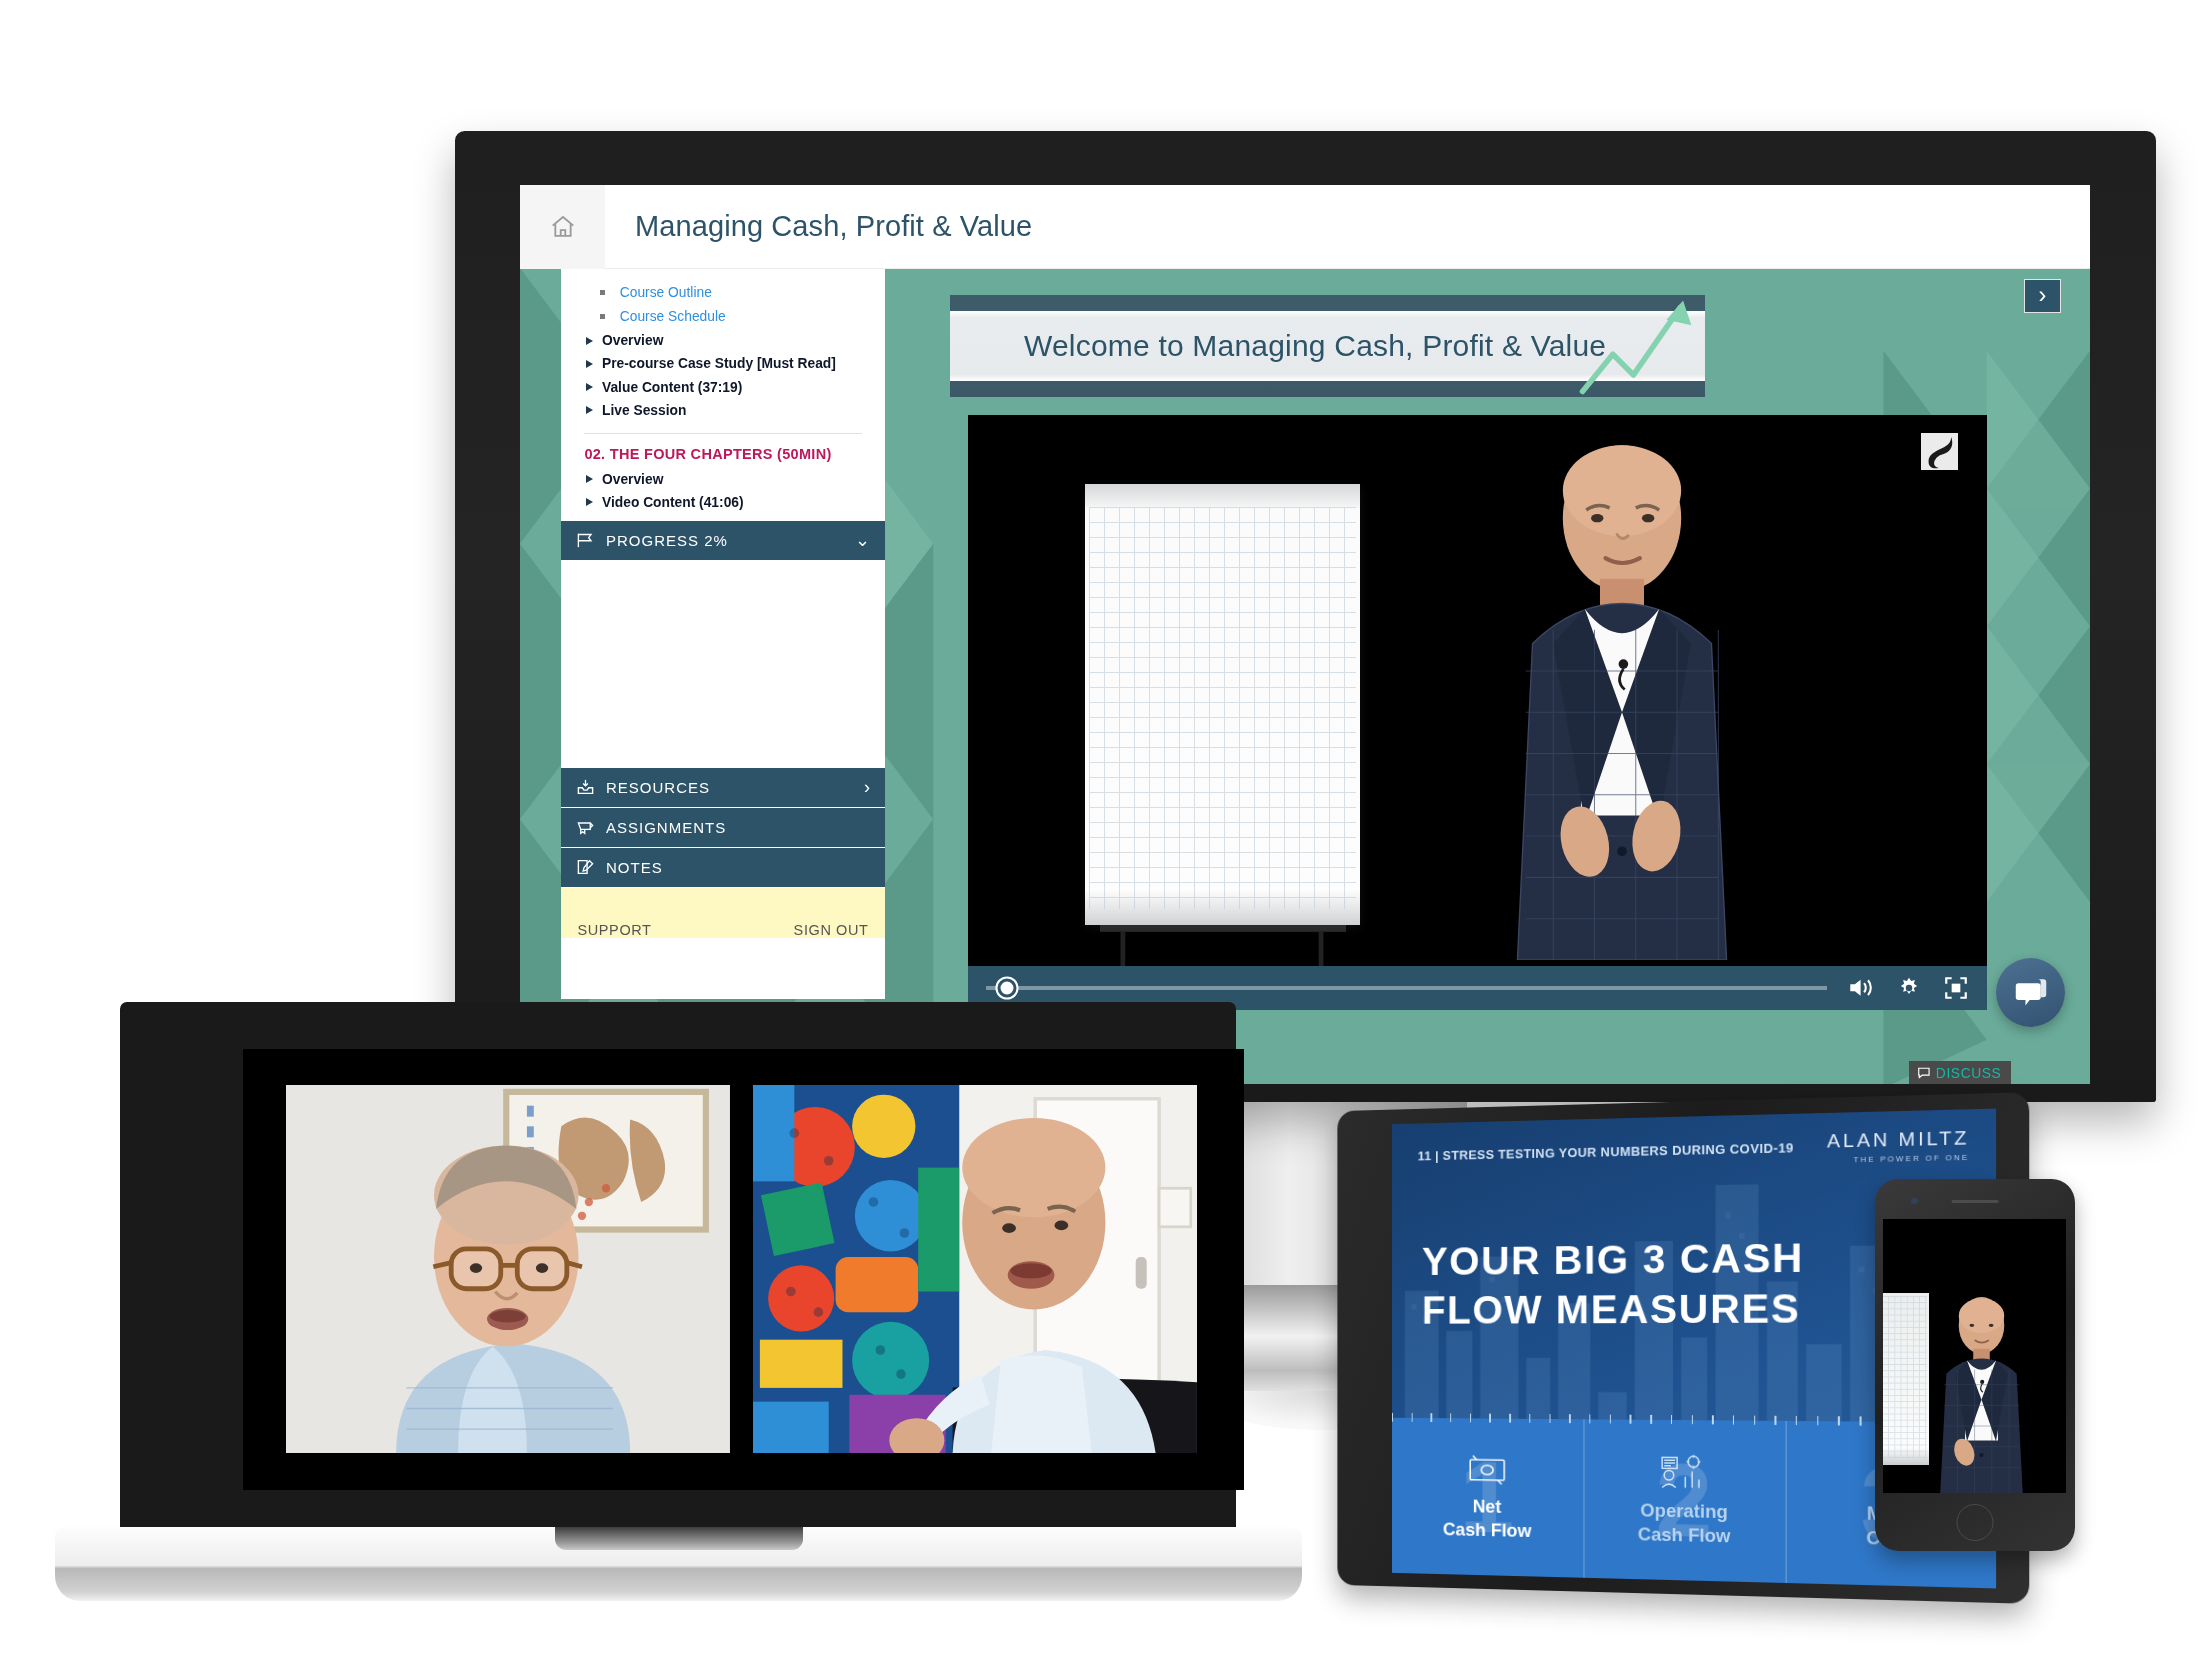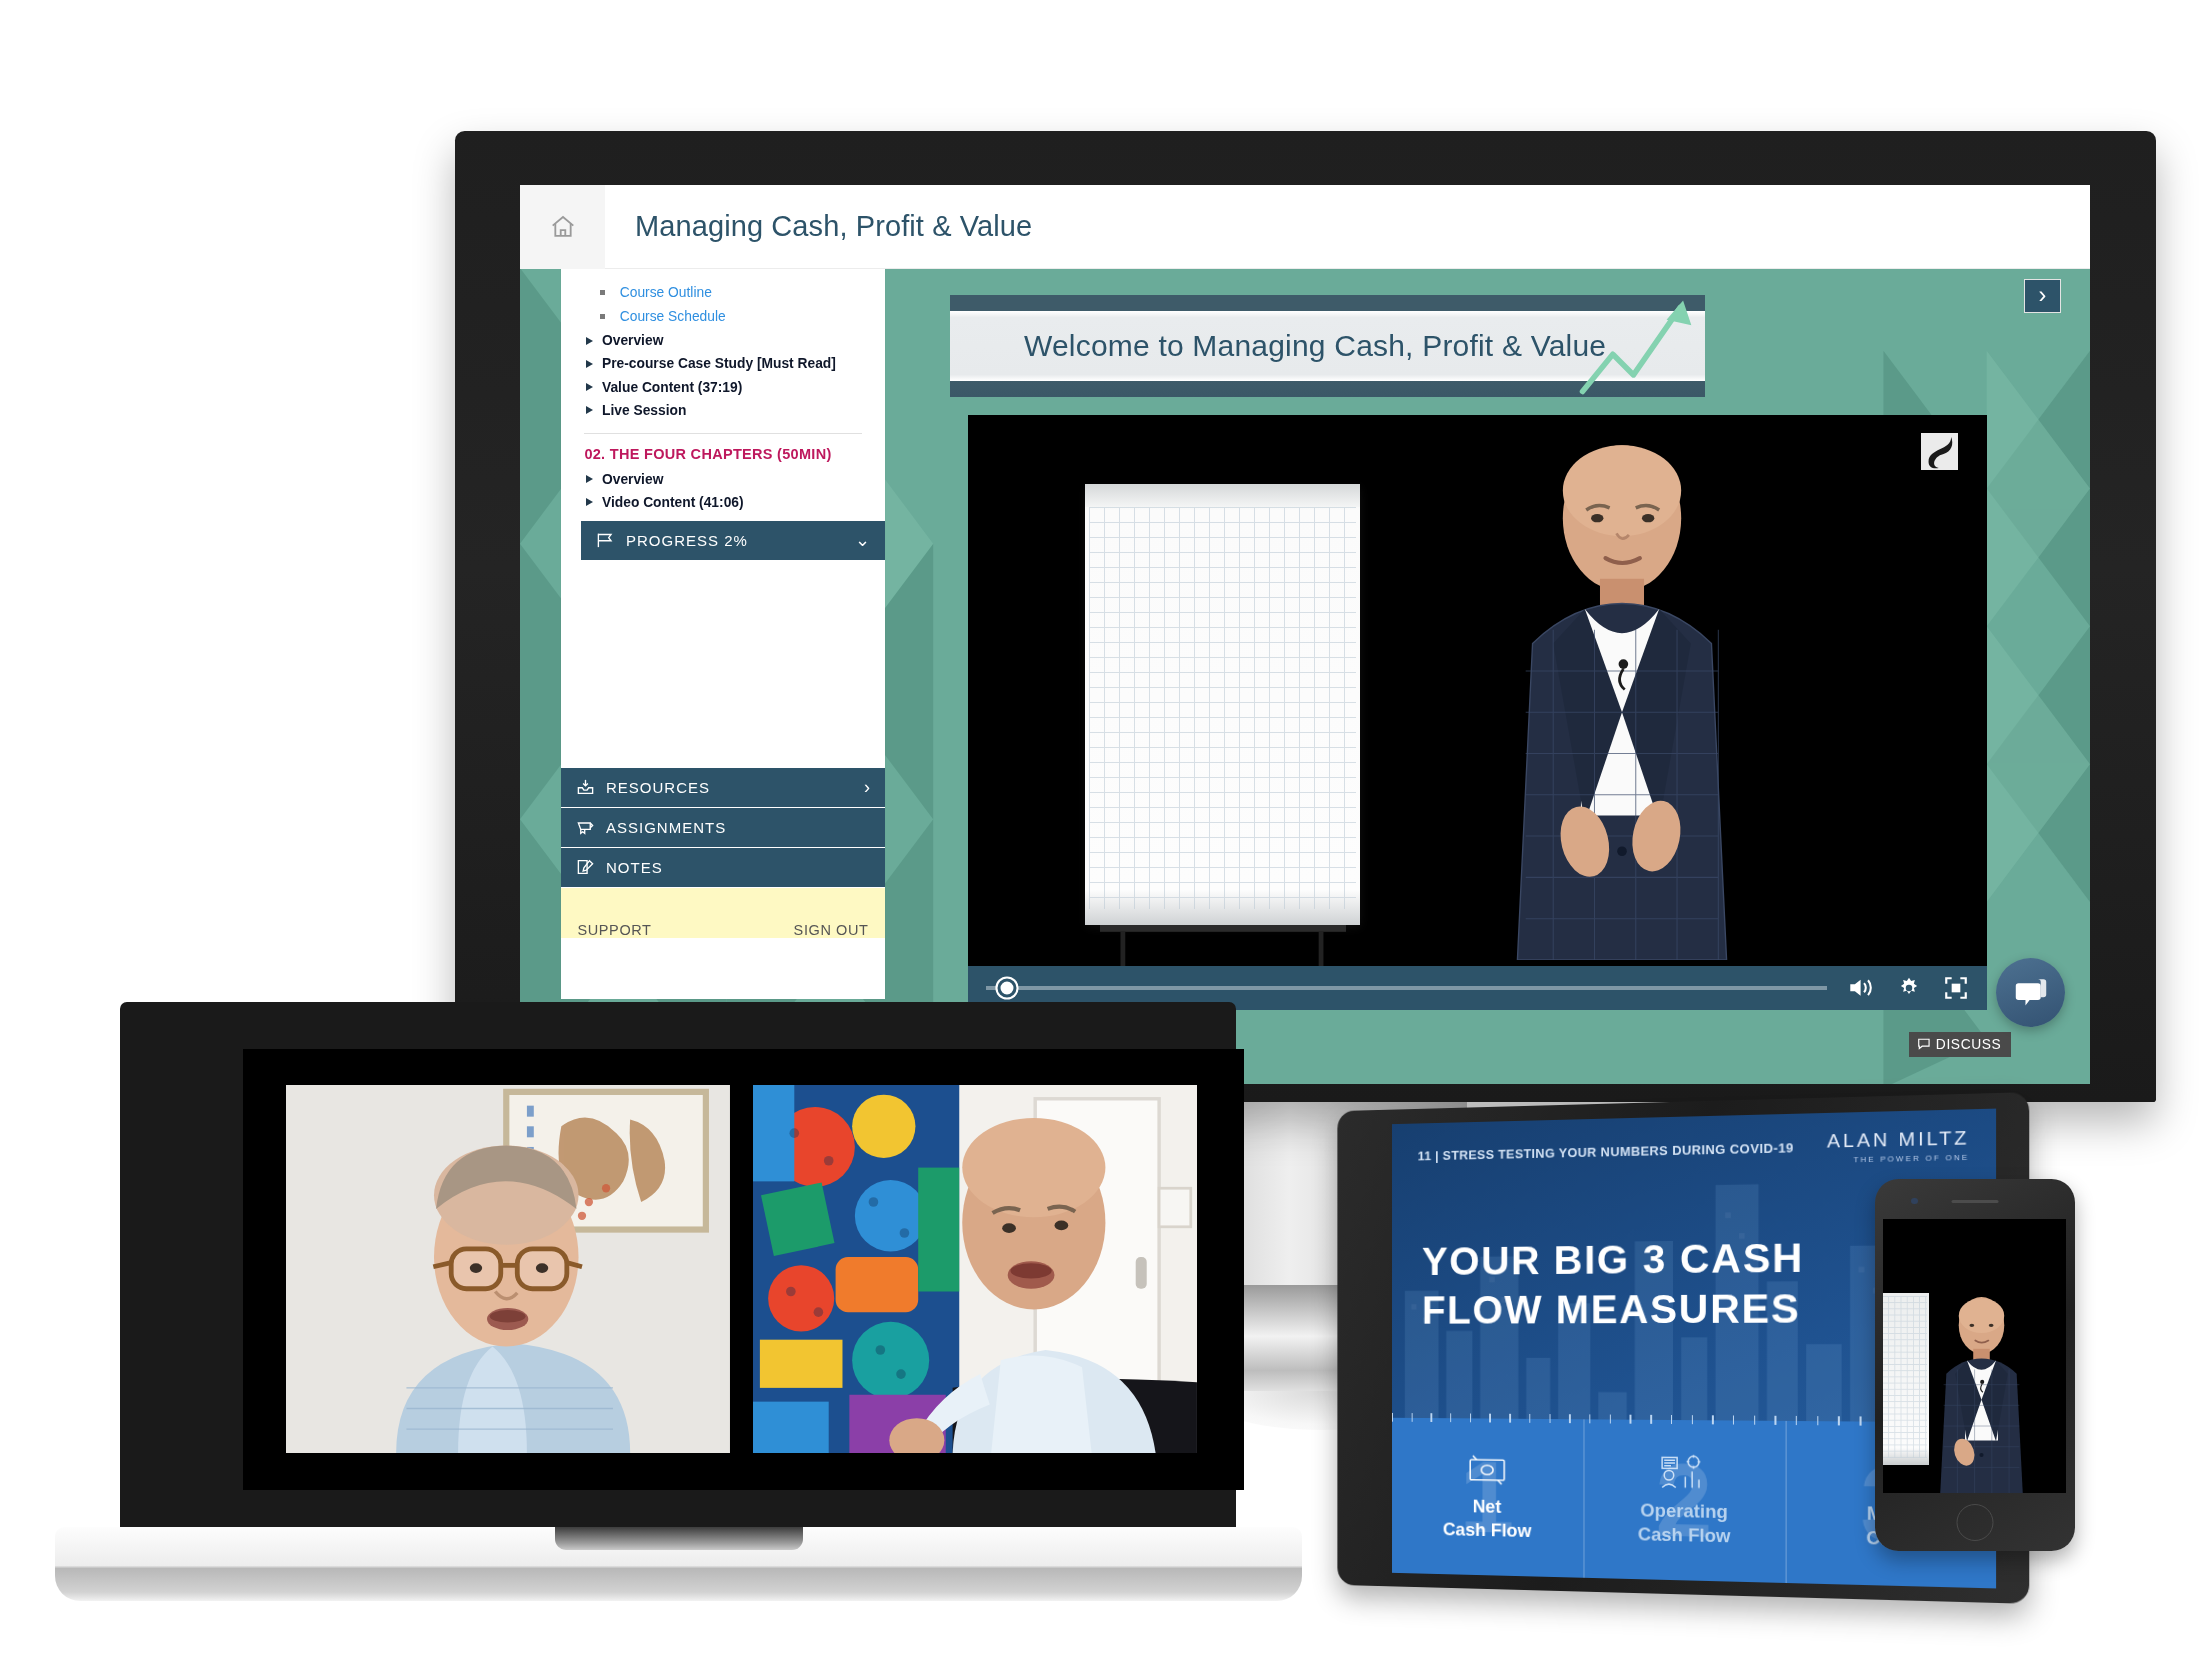--- a/index.html
+++ b/index.html
@@ -136,21 +136,21 @@
   }
   .seek { position:relative; flex:1; height:4.1px; background:#7f97a5; margin-right:20.7px; }
   .seek .knob {
     position:absolute; left:20.7px; top:50%; transform:translate(-50%,-50%);
     width:19px; height:19px; border-radius:50%; background:#fff;
     border:3.4px solid #2d5369; box-shadow:0 0 0 2.1px #fff;
   }
   .vc-icons { display:flex; align-items:center; gap:20.7px; }
   .vc-icons svg { display:block; }
   .discuss {
-    position:absolute; right:80px; top:763px; background:#4a4a4a; color:#ffffff;
+    position:absolute; right:80px; top:792px; background:#4a4a4a; color:#14b8a6;
     font-size:13.8px; letter-spacing:0.6px; padding:4.8px 9.6px 4.8px 7.6px;
     display:flex; align-items:center; gap:5.5px; z-index:6;
   }
   .chat-fab {
     position:absolute; right:26px; top:689px; width:69px; height:69px;
     border-radius:50%; background:linear-gradient(160deg,#4d7191,#335272);
     display:flex; align-items:center; justify-content:center; z-index:8;
     box-shadow:0 4.1px 11px rgba(0,0,0,.25);
   }
 
@@ -370,21 +370,21 @@
           <div class="sb-row">
             <span class="caret"></span>
             <span>Overview</span>
           </div>
           <div class="sb-row">
             <span class="caret"></span>
             <span>Video Content (41:06)</span>
           </div>
         </div>
 
-        <div class="sb-bar" style="margin-top:6.9px;margin-left:20px;">
+        <div class="sb-bar" style="margin-top:6.9px;">
           <svg class="ic" viewBox="0 0 24 22" fill="none" stroke="#fff" stroke-width="1.7">
             <path d="M3 3 v17"></path>
               <path d="M3 4 h16 l-3 4 3 4 H3"></path>
           </svg>
           <span class="lbl">PROGRESS 2%</span>
           <span class="chev">⌄</span>
         </div>
         <div class="progress-pane"></div>
 
         <div class="sb-bar">

